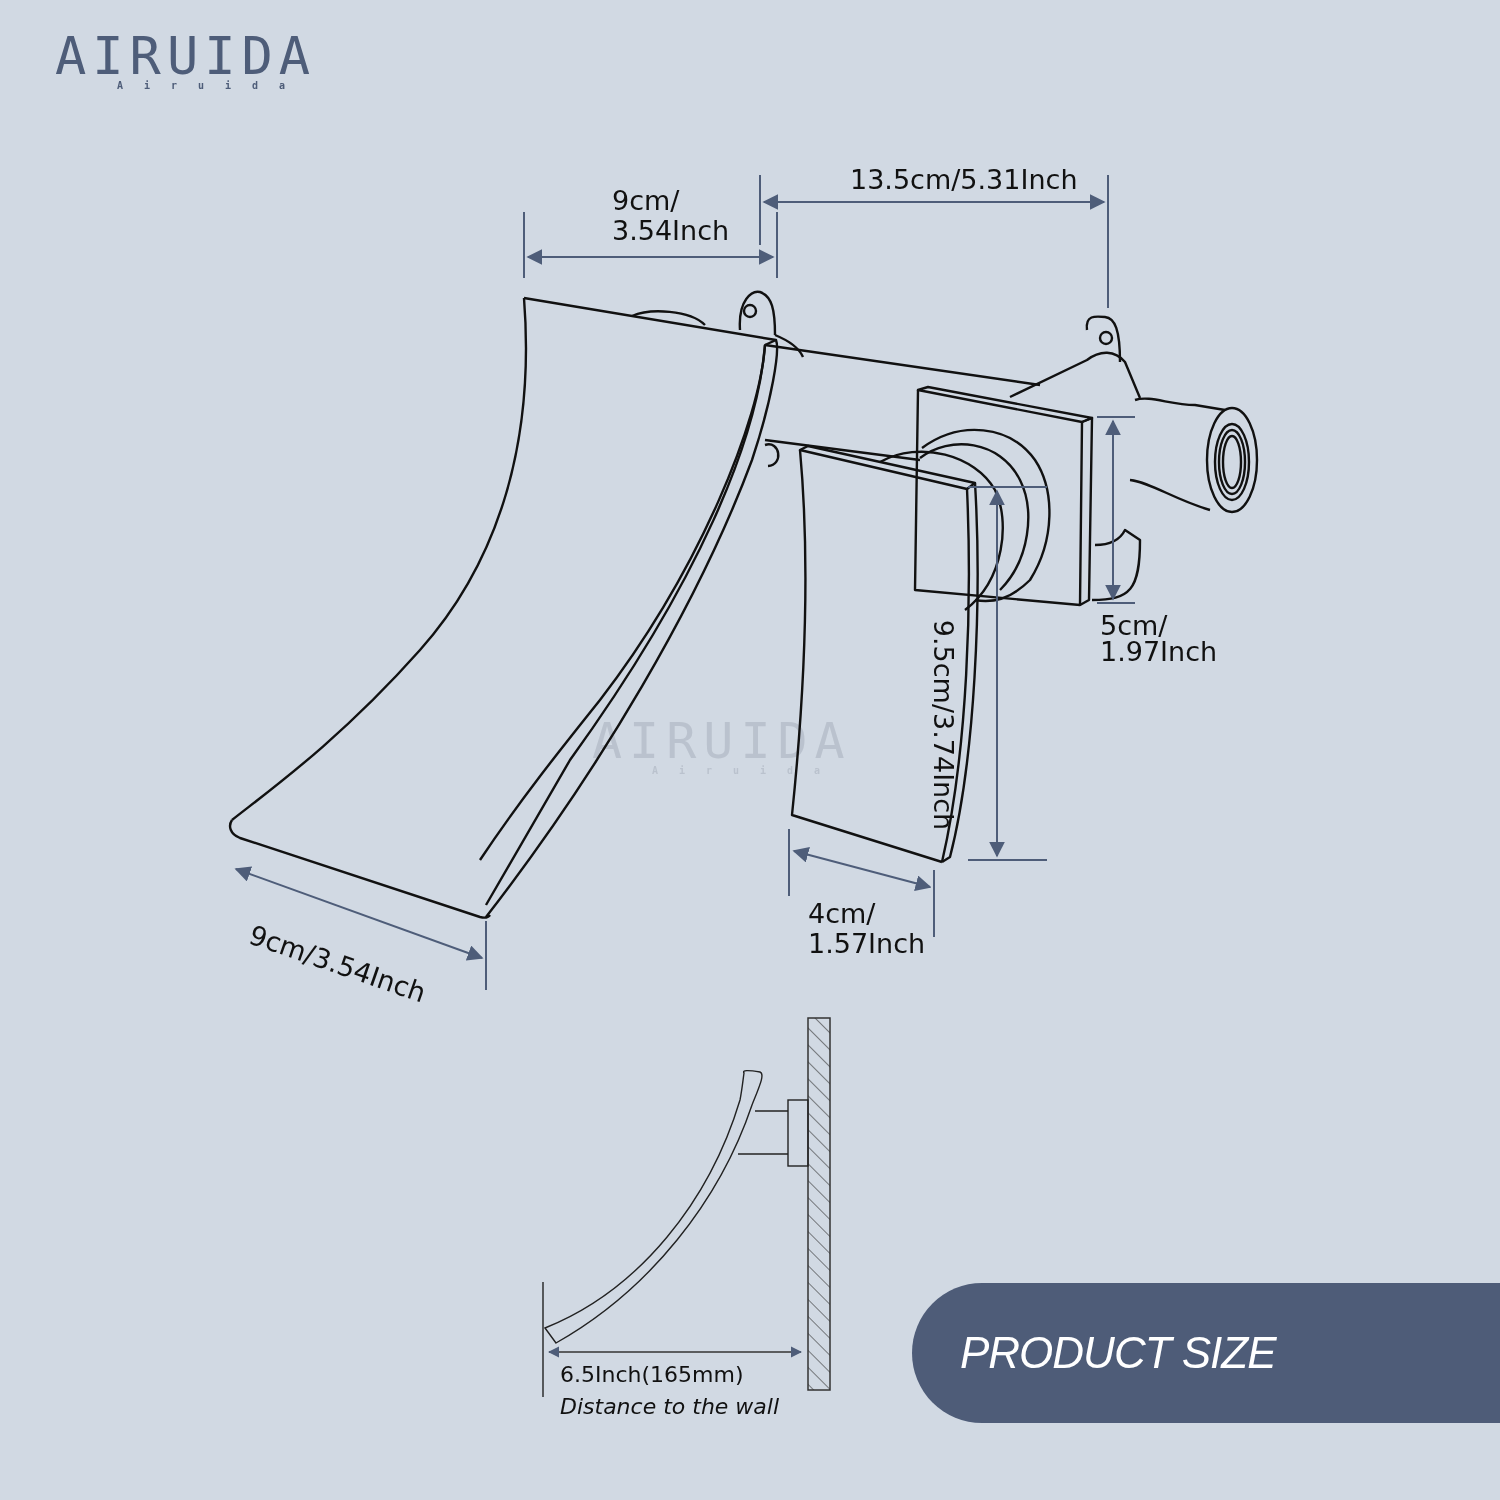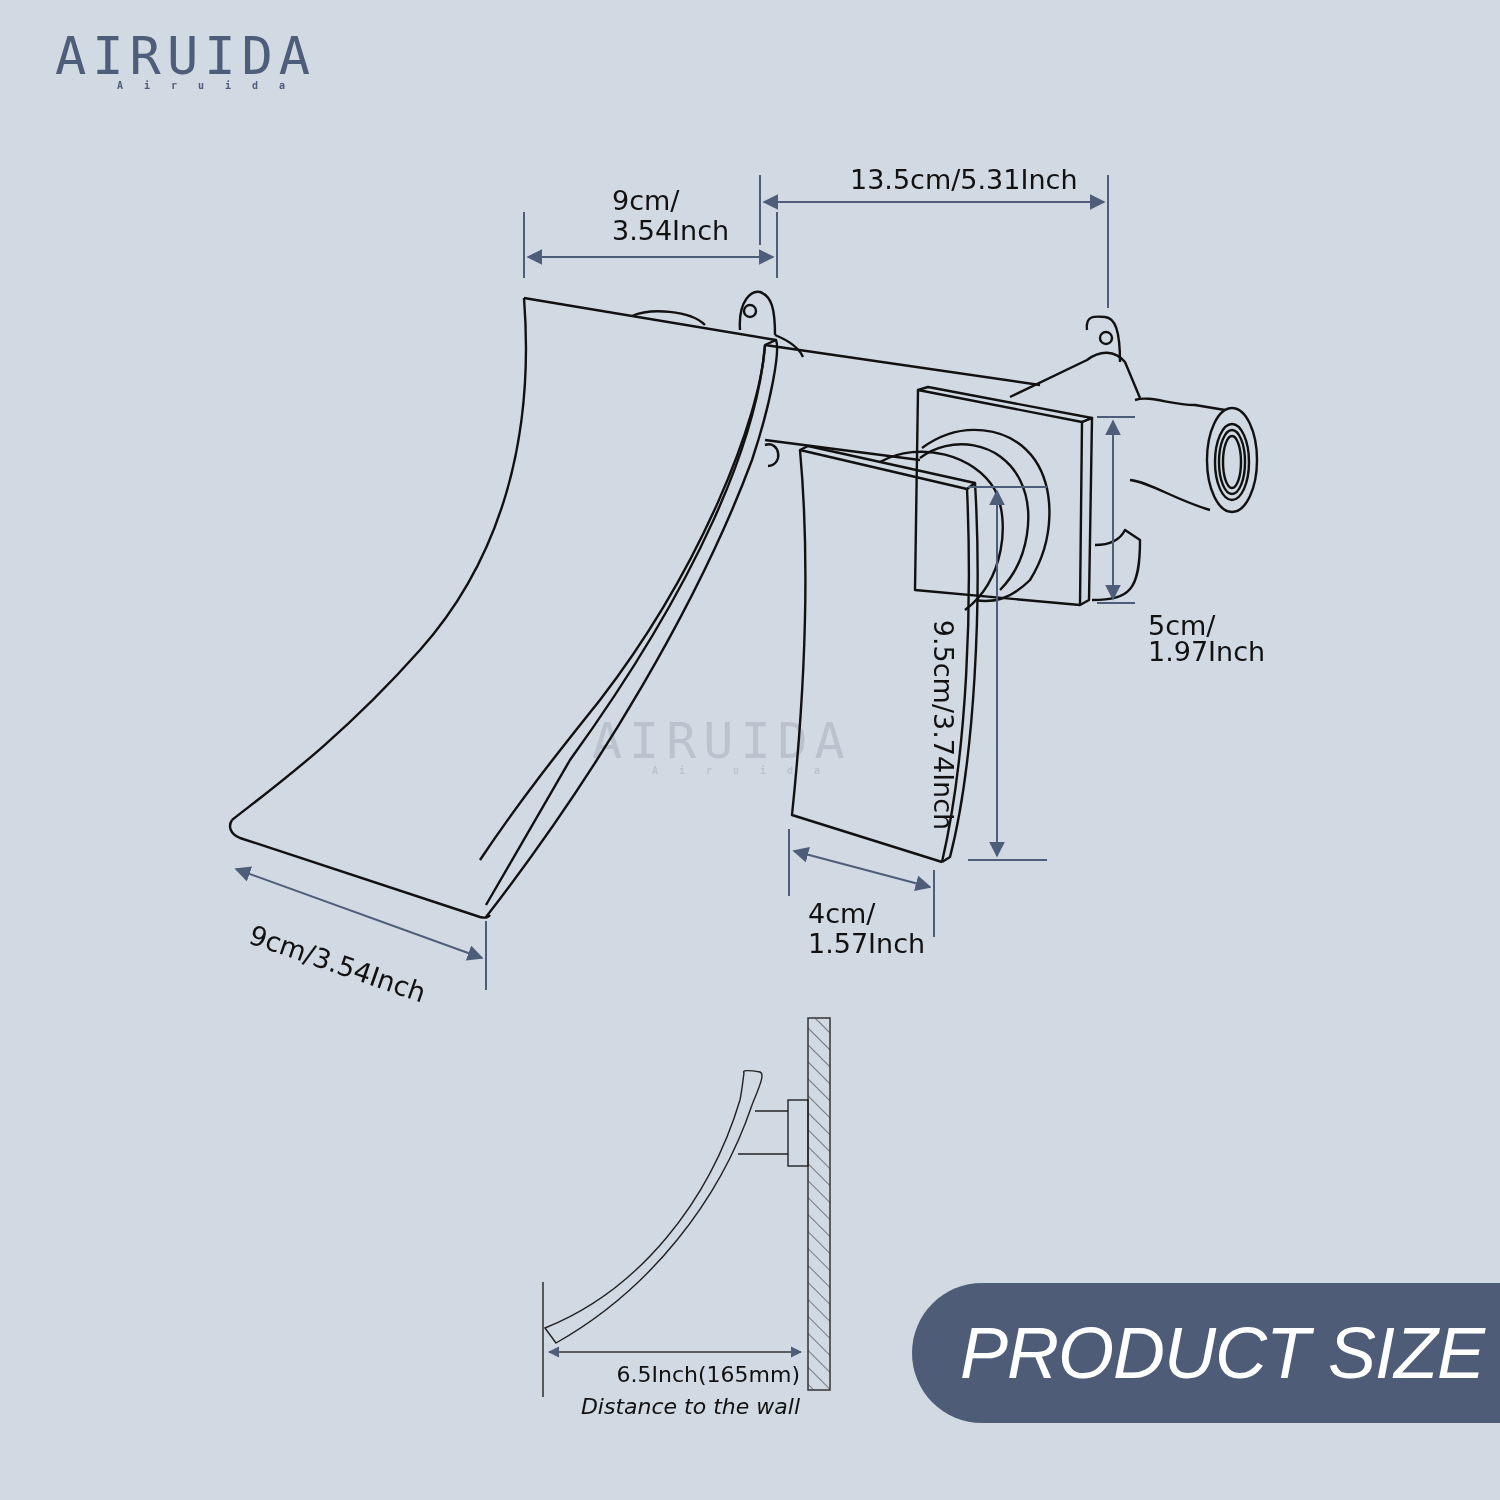--- a/index.html
+++ b/index.html
@@ -15,29 +15,29 @@
     }
     .logo-sub {
       font-family:"DejaVu Sans Mono", monospace; font-size:10px; letter-spacing:21px;
       color:#4e5d79; font-weight:bold; margin-left:62px; margin-top:-2px;
     }
     .watermark { position:absolute; left:592px; top:715px; opacity:0.55; }
     .watermark .logo-main { color:#a9b1bd; font-size:50px; letter-spacing:7px; }
     .watermark .logo-sub { color:#a9b1bd; letter-spacing:21px; margin-left:60px; }
     svg.drawing { position:absolute; left:0; top:0; }
     .dim { position:absolute; font-family:"DejaVu Sans", sans-serif; color:#111; font-size:27px; line-height:30px; white-space:nowrap; }
-    .dim-small { font-size:22px; line-height:30px; text-align:right; }
+    .dim-small { font-size:22px; line-height:30px; text-align:left; }
     .badge {
       position:absolute; left:912px; top:1283px; width:600px; height:140px;
       background:#4e5c78; border-radius:70px 0 0 70px;
       display:flex; align-items:center;
     }
     .badge-text {
       color:#ffffff; font-family:"Liberation Sans", sans-serif; font-style:italic;
-      font-size:72px; margin-left:48px; letter-spacing:-1px;
+      font-size:44px; margin-left:48px; letter-spacing:-1px;
     }
   </style>
 </head>
 <body>
 
 <div class="logo">
   <div class="logo-main">AIRUIDA</div>
   <div class="logo-sub">Airuida</div>
 </div>
 
@@ -136,21 +136,21 @@
       <line x1="549" y1="1352" x2="801" y2="1352" stroke="#333" marker-start="url(#arr)" marker-end="url(#arr)"></line>
     </g>
   </g>
 </svg>
 
 <div class="dim" style="left:612px;top:186px;">
   <div>9cm/</div>
   <div>3.54Inch</div>
 </div>
 <div class="dim" style="left:850px;top:165px;">13.5cm/5.31Inch</div>
-<div class="dim" style="left:1100px;top:613px;line-height:26px;margin-left:48px;">
+<div class="dim" style="left:1100px;top:613px;line-height:26px;">
   <div>5cm/</div>
   <div>1.97Inch</div>
 </div>
 <div class="dim" style="left:838px;top:710px;transform:rotate(90deg);transform-origin:center;">9.5cm/3.74Inch</div>
 <div class="dim" style="left:808px;top:899px;">
   <div>4cm/</div>
   <div>1.57Inch</div>
 </div>
 <div class="dim" style="left:255px;top:920px;transform:rotate(19deg);transform-origin:left top;">9cm/3.54Inch</div>
 

